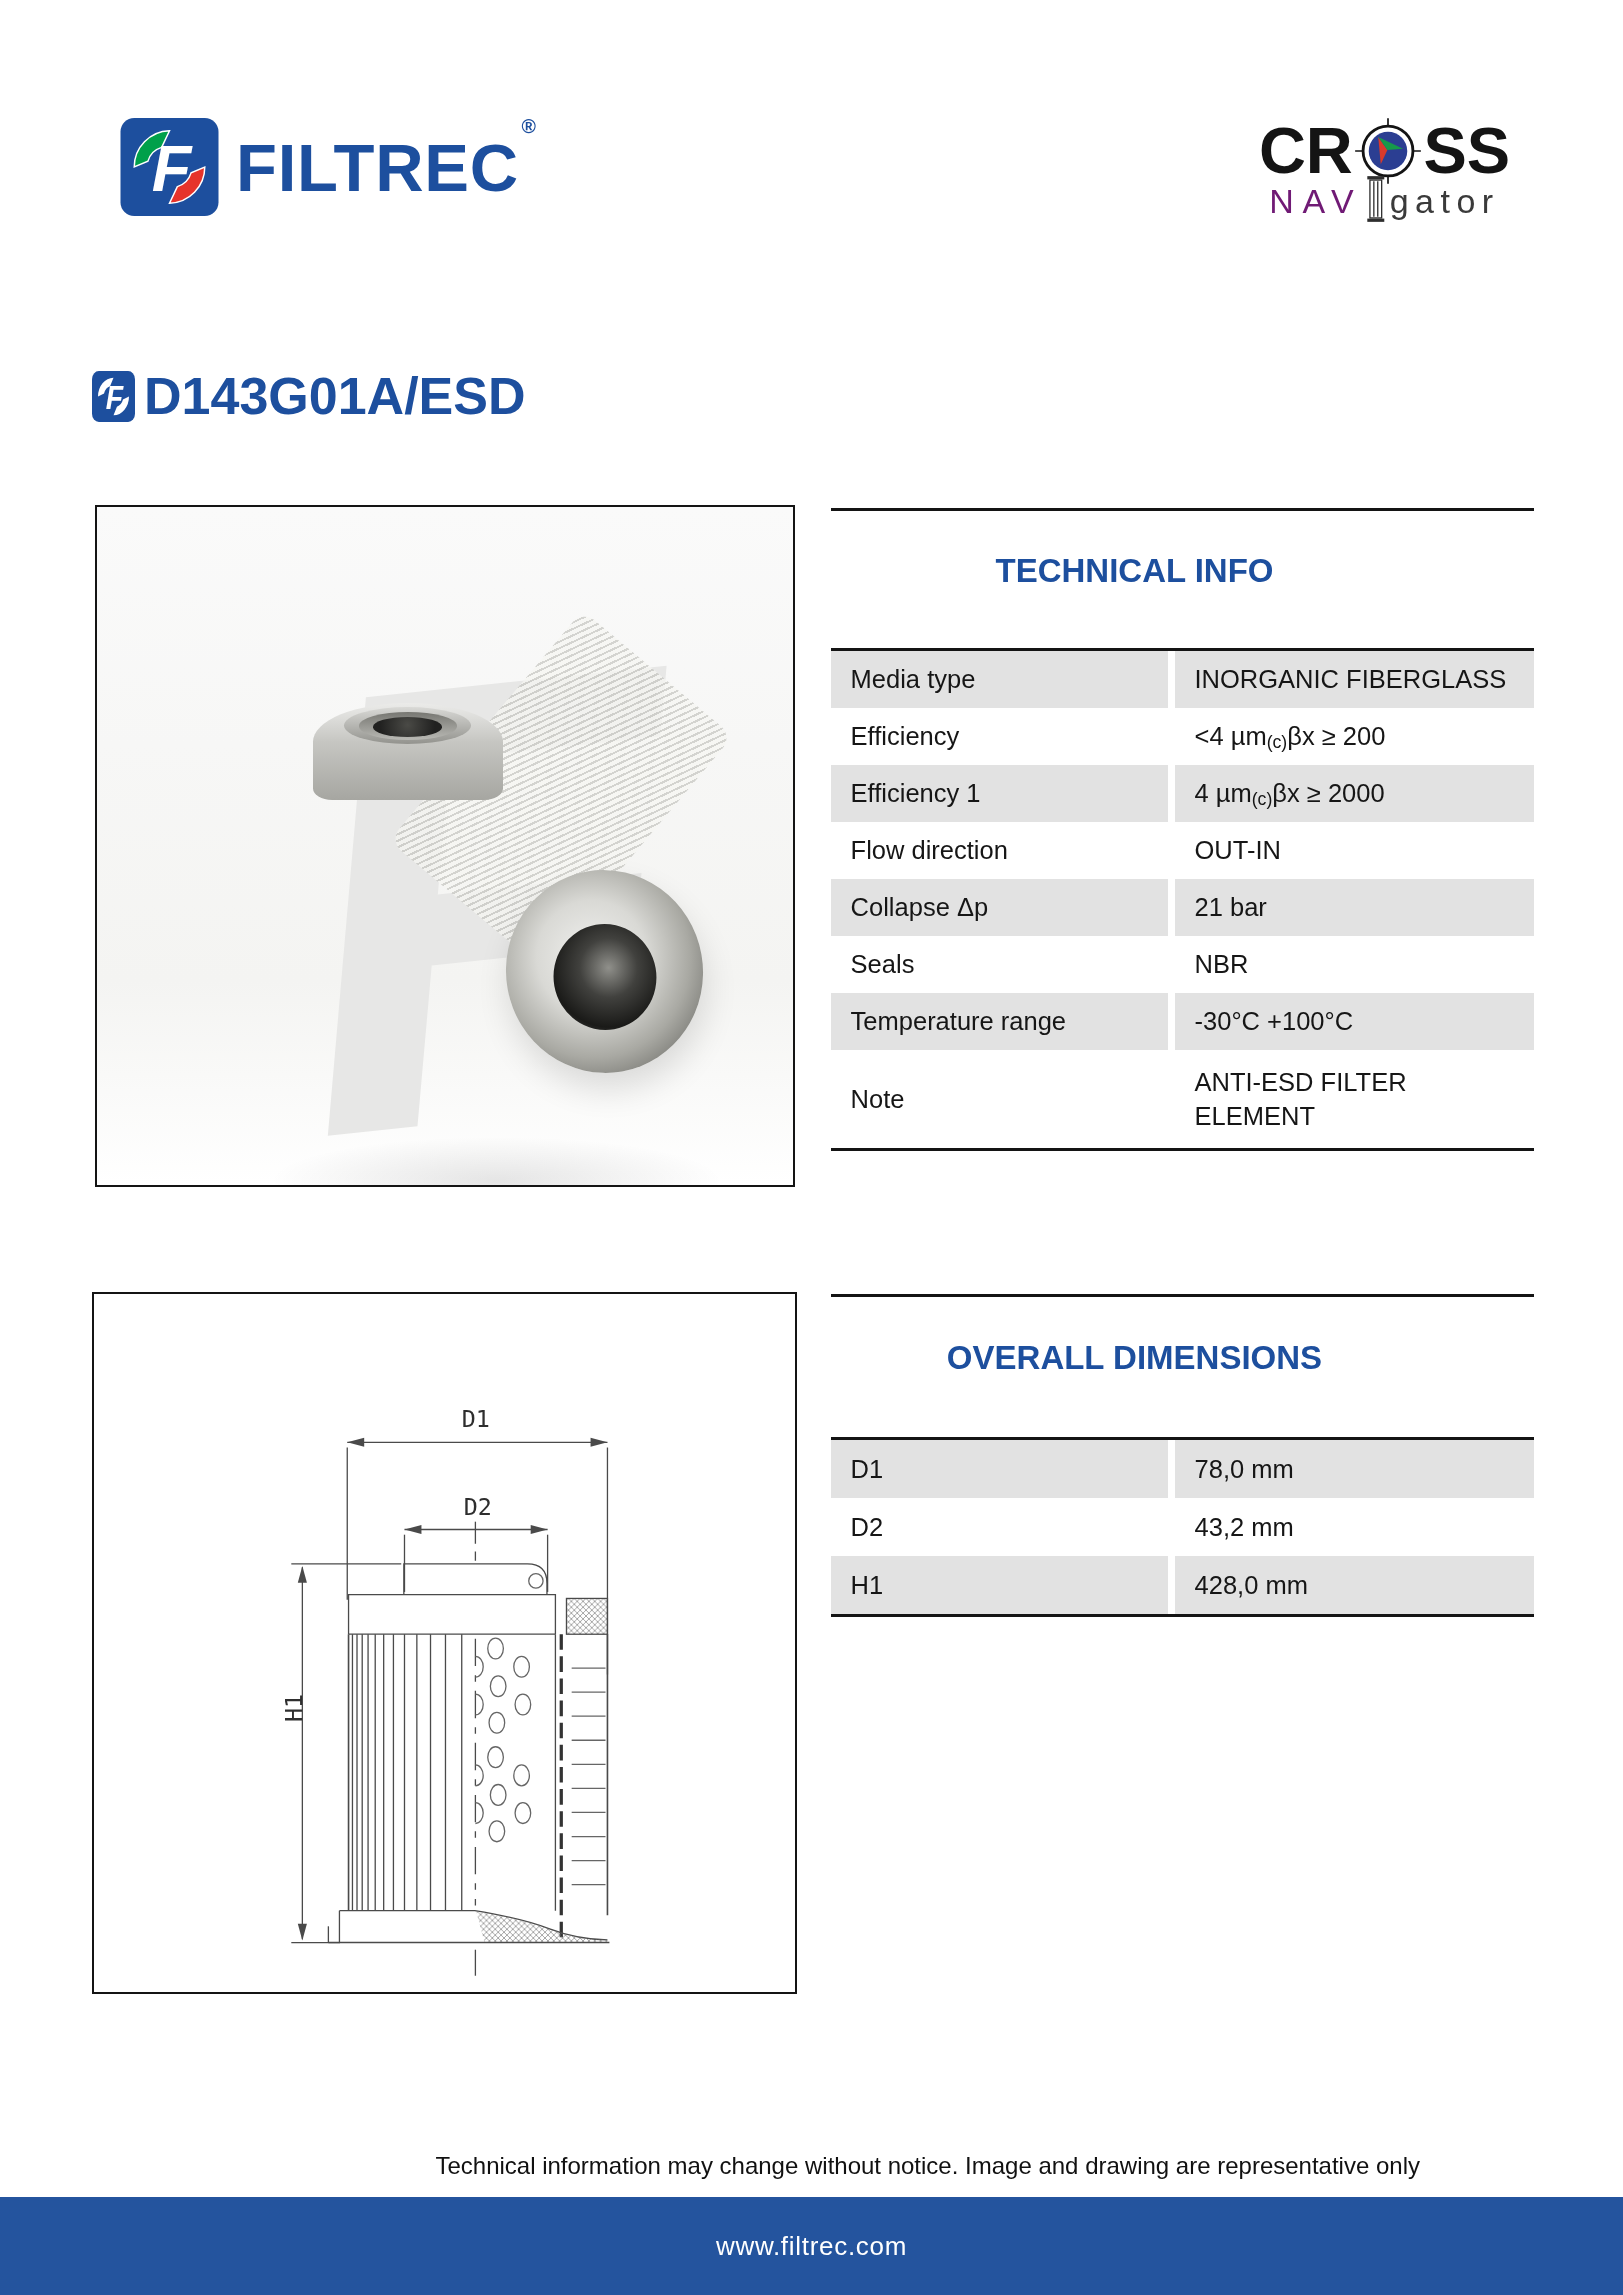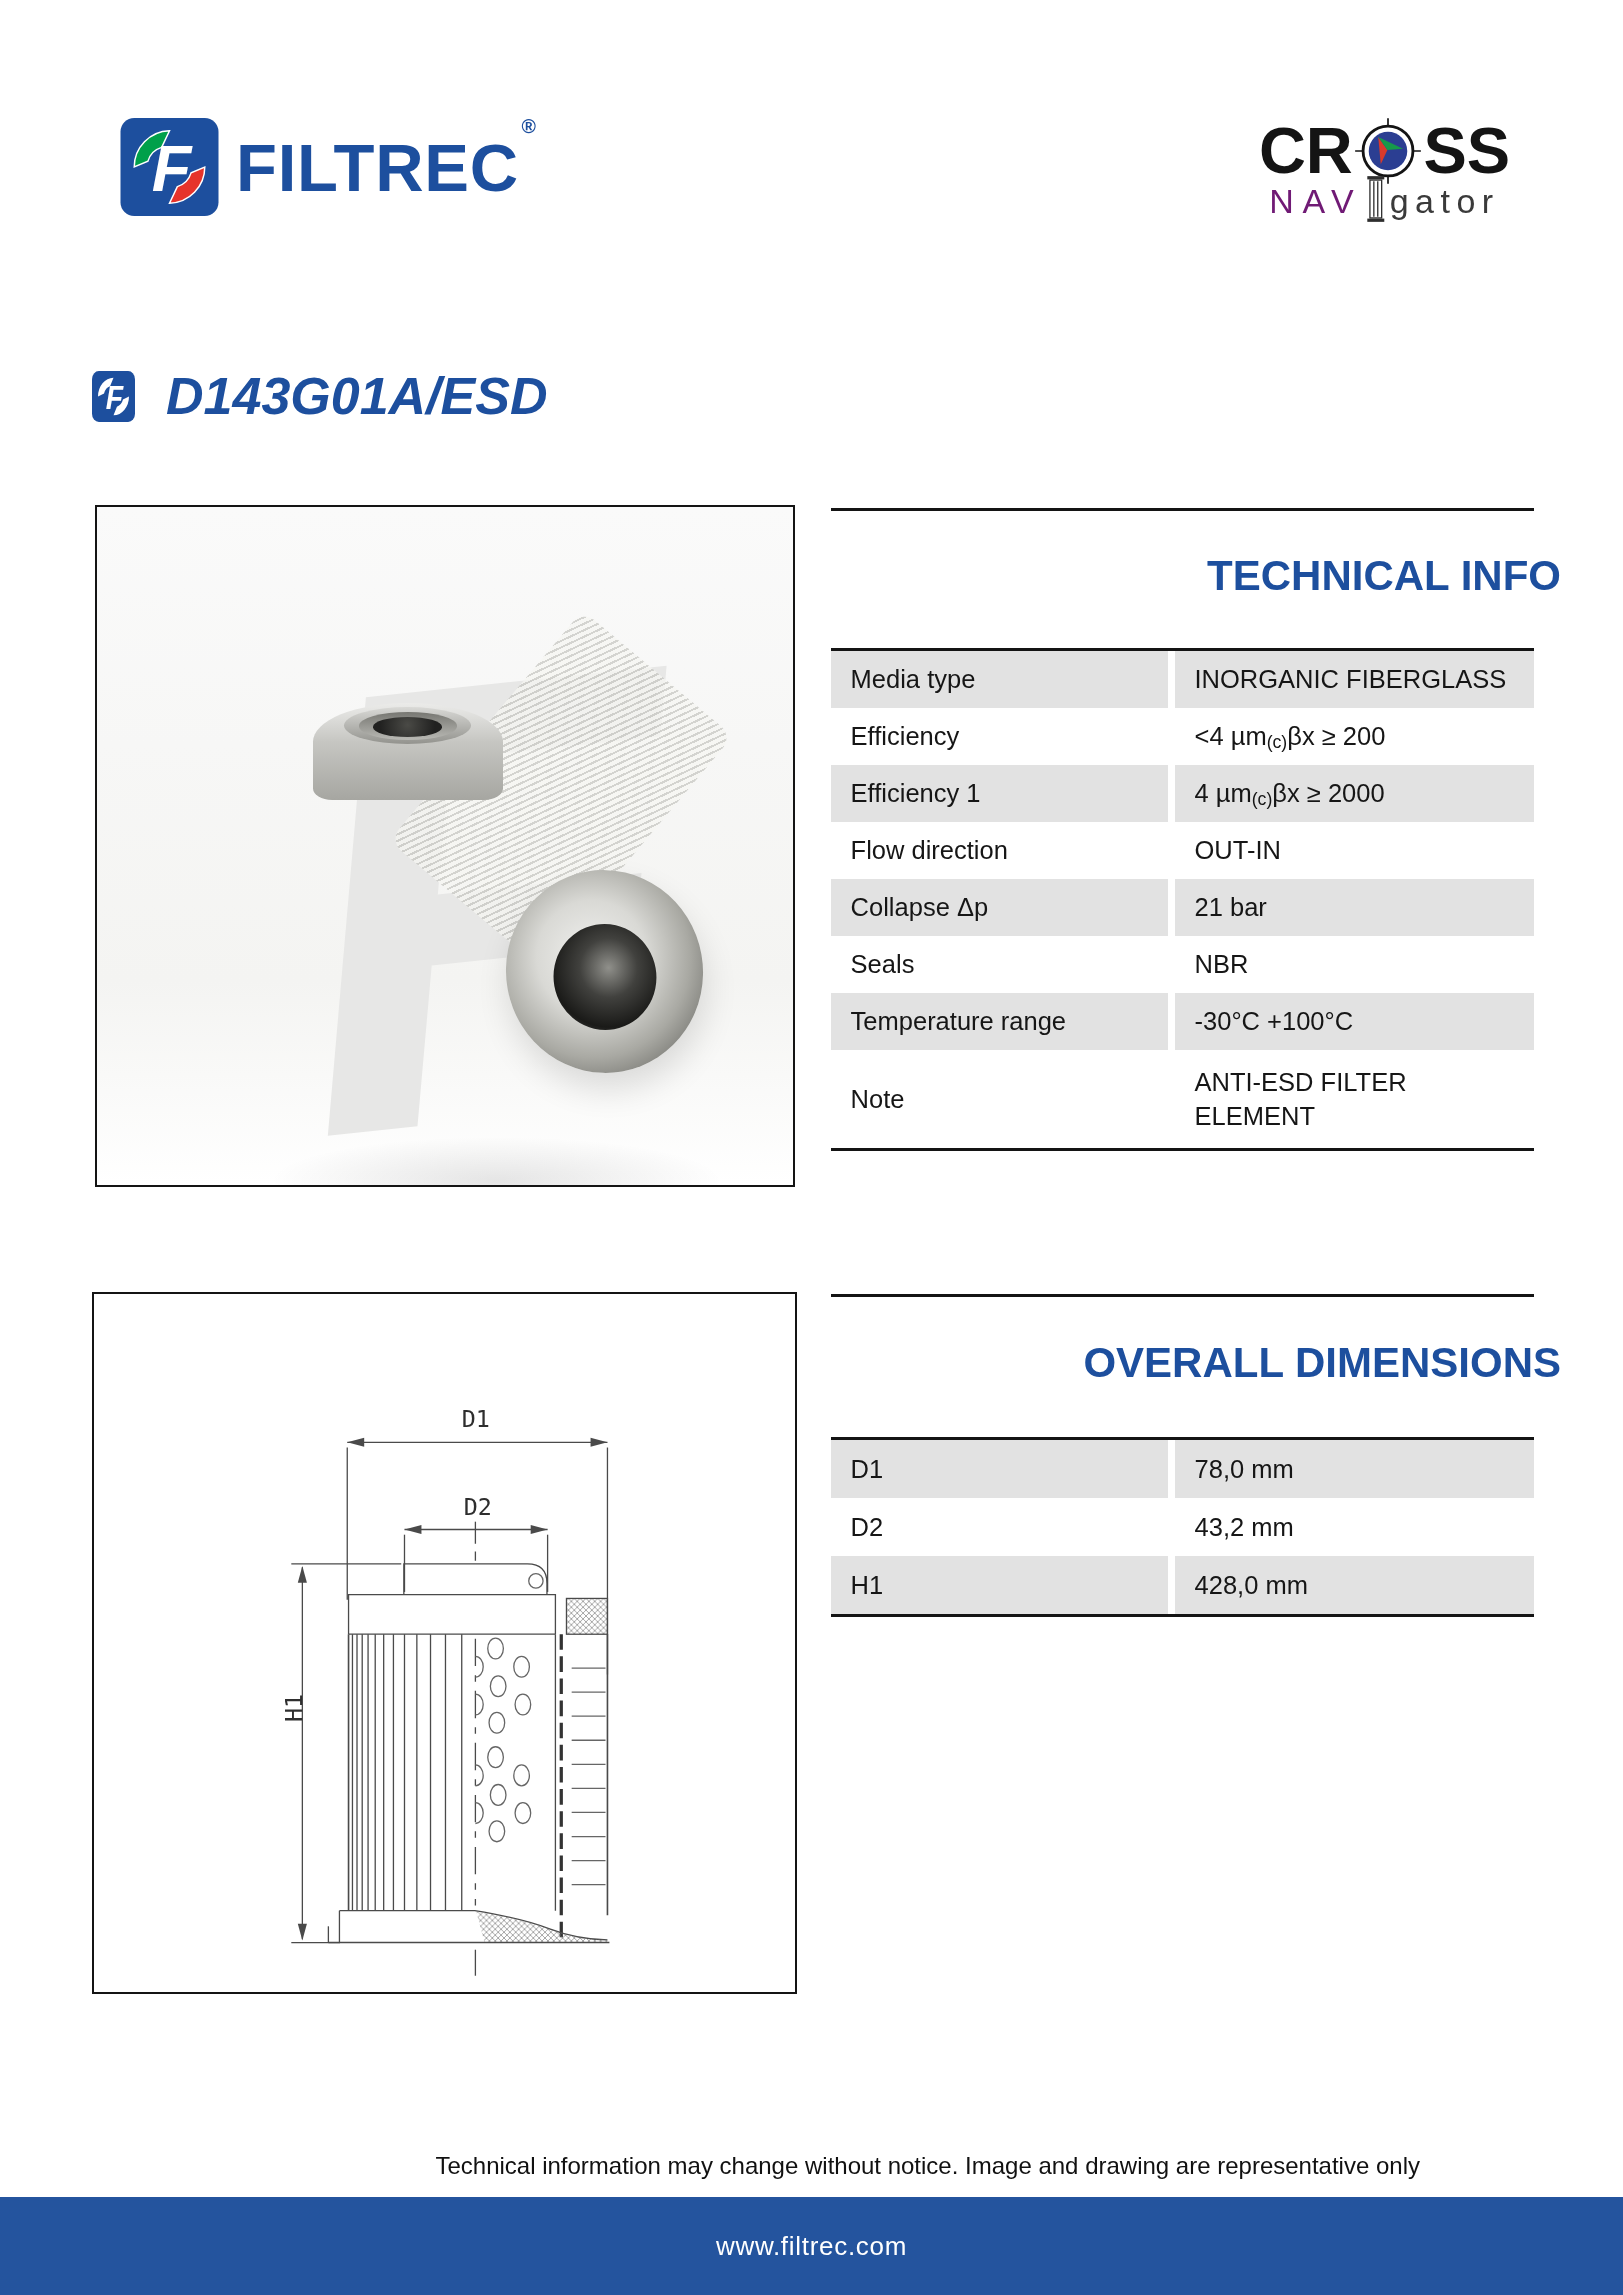--- a/index.html
+++ b/index.html
@@ -25,21 +25,21 @@
   .cross-txt { font-size:65px; font-weight:800; color:#141414; letter-spacing:0px; line-height:1; }
   .compass { width:68px; height:68px; margin:0 1.3px; position:relative; top:1.3px; }
   .cross-row2 { display:flex; align-items:center; justify-content:center; margin-top:-6.5px; }
   .nav-txt { font-size:34px; font-weight:400; color:#701a75; letter-spacing:8.5px; line-height:1; }
   .gator-txt { font-size:34px; font-weight:400; color:#3a3a3a; letter-spacing:6.5px; line-height:1; }
   .column-glyph { width:19.6px; height:46px; margin:0 3.9px; position:relative; top:-1.3px; }
 
   
   .title-row { left:92px; top:366px; display:flex; align-items:center; }
   .fmark-small { width:43px; height:51px; }
-  .product-code { margin-left:31px; font-size:52px; font-weight:700; color:#1d4f9e; letter-spacing:0px;font-style:italic; }
+  .product-code { margin-left:9px; font-size:52px; font-weight:700; color:#1d4f9e; letter-spacing:0px; }
 
   
   .photo-box { left:95px; top:505px; width:700px; height:682px; border:2px solid #141414;
     background:linear-gradient(180deg,#fafafa 0%,#f4f4f2 70%,#ffffff 100%); overflow:hidden; }
   .drawing-box { left:92px; top:1292px; width:705px; height:702px; border:2px solid #141414; background:#ffffff; }
 
   
   .watermark { position:absolute; left:196px; top:79px; font-size:628px; font-weight:900; font-style:italic;
     color:#e7e7e6; transform:rotate(-6deg); z-index:1; line-height:1; }
   .cyl-back { position:absolute; left:366px; top:131px; width:196px; height:301px; z-index:2; opacity:.85;
@@ -67,21 +67,21 @@
       repeating-linear-gradient(0deg, rgba(120,120,115,.18) 0 0.7px, transparent 0.7px 6.5px),
       repeating-linear-gradient(90deg, #b8b8b3 0 1.3px, #ececе8 1.3px 3.9px),
       #e8e8e4; }
   .floor-shadow { position:absolute; left:164px; top:628px; width:471px; height:92px; z-index:2;
     background:radial-gradient(ellipse at center, rgba(0,0,0,.10) 0%, rgba(0,0,0,0) 68%); }
 
   
   .rule { left:831px; width:703px; height:3.3px; background:#141414; }
   .rule-tech { top:508px; }
   .rule-dims { top:1294px; }
-  .section-title { left:858px; width:703px; text-align:right; font-size:42px; font-weight:700; color:#1d4f9e; letter-spacing:0; }
+  .section-title { left:783px; width:703px; text-align:center; font-size:33px; font-weight:700; color:#1d4f9e; letter-spacing:0; }
   .section-title.tech { top:552px; }
   .section-title.dims { top:1339px; }
 
   .spec-table { left:831px; width:703px; border-top:3.3px solid #141414; border-bottom:3.3px solid #141414; }
   .spec-table.tech { top:648px; }
   .spec-table.dims { top:1437px; }
   .spec-row { display:flex; gap:6.5px; height:57px; }
   .spec-row.tall { height:98px; }
   .spec-row.dims-h { height:58px; }
   .spec-row.gray > div { background:#e2e2e2;text-align:right; }

